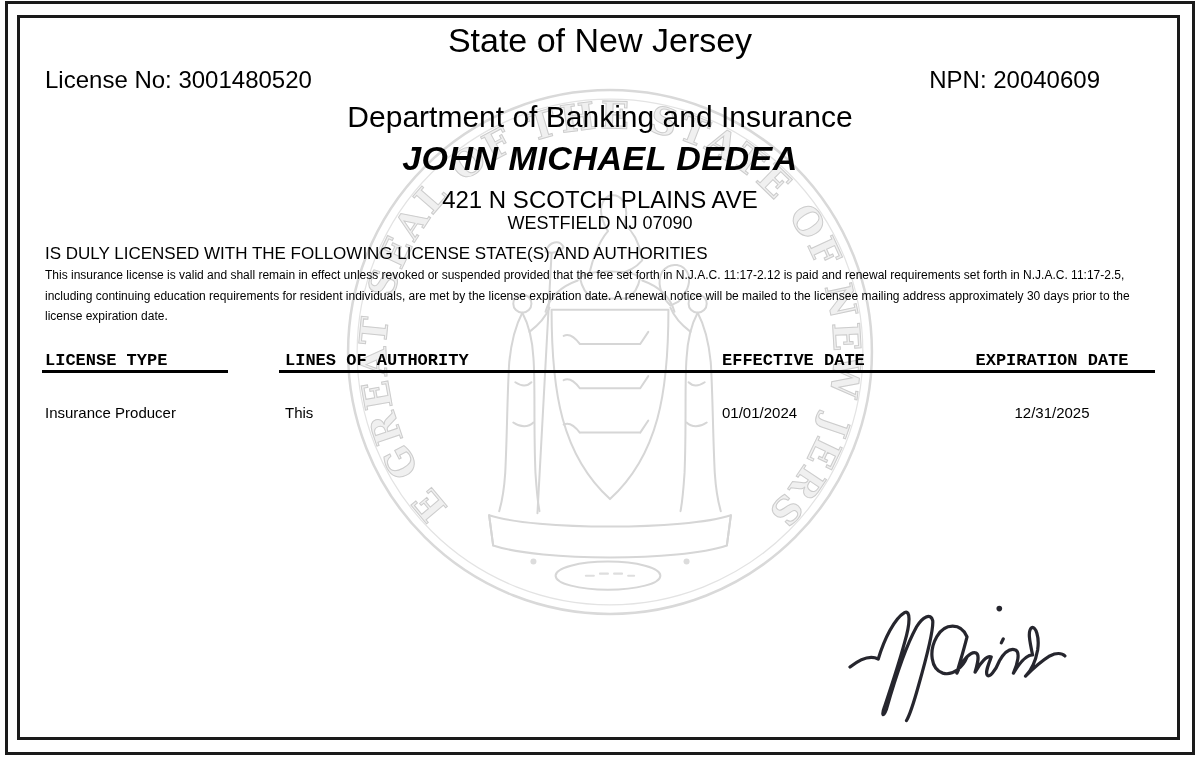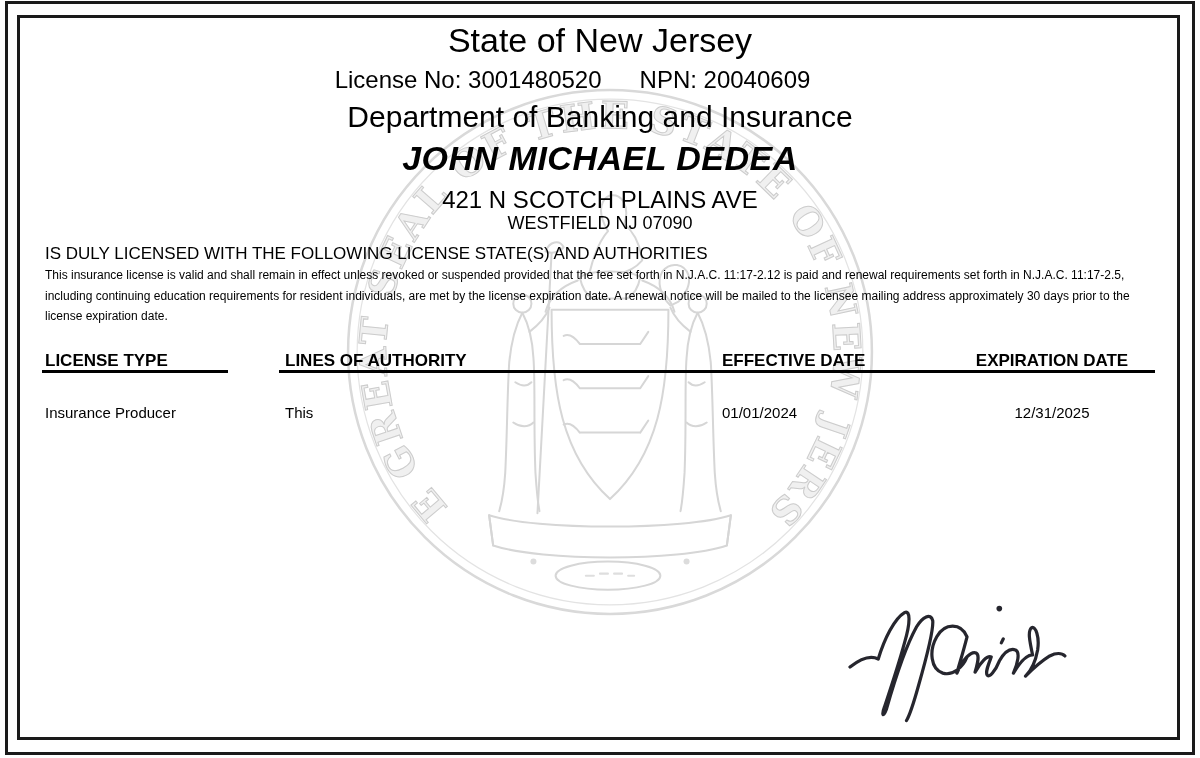--- a/index.html
+++ b/index.html
@@ -12,28 +12,28 @@
     position:absolute;left:5px;top:1px;right:5px;bottom:3px;
     border:3px solid #1a1a1a;z-index:3;pointer-events:none;
   }
   .inner-border{
     position:absolute;left:17px;top:15px;right:20px;bottom:18px;
     border:3px solid #1a1a1a;z-index:3;pointer-events:none;
   }
   .abs{position:absolute;z-index:2;}
   .centered{left:0;width:100%;text-align:center;}
   .doc-title{top:22px;font-size:34px;line-height:36px;}
-  .id-row{top:66px;left:45px;right:100px;display:flex;justify-content:center;font-size:24px;gap:38px;}
+  .id-row{top:66px;left:45px;right:100px;display:flex;justify-content:space-between;font-size:24px;gap:38px;}
   .dept{top:101px;font-size:30px;line-height:32px;}
   .licensee{top:139px;font-size:34px;font-weight:bold;font-style:italic;letter-spacing:.5px;}
   .addr1{top:186px;font-size:24px;}
   .addr2{top:213px;font-size:18px;}
   .statement{top:244px;left:45px;font-size:17px;}
   .body-par{top:265px;left:45px;width:1092px;font-size:12px;line-height:20.5px;}
-  .th{top:351px;font-size:17px;font-weight:bold;}
+  .th{top:351px;font-size:17px;font-weight:bold;font-family:Liberation Mono, monospace;}
   .td{top:376px;font-size:15px;margin-top:28px;}
   .col1{left:45px;}
   .col2{left:285px;}
   .col3{left:722px;width:200px;}
   .col4{left:952px;width:200px;text-align:center;}
   .rule{top:370px;height:3px;background:#000;}
   .rule-a{left:42px;width:186px;}
   .rule-b{left:279px;width:876px;}
   .seal{position:absolute;left:338px;top:80px;z-index:1;}
   .seal text{font-family:"DejaVu Serif","Liberation Serif",serif;font-weight:bold;}

